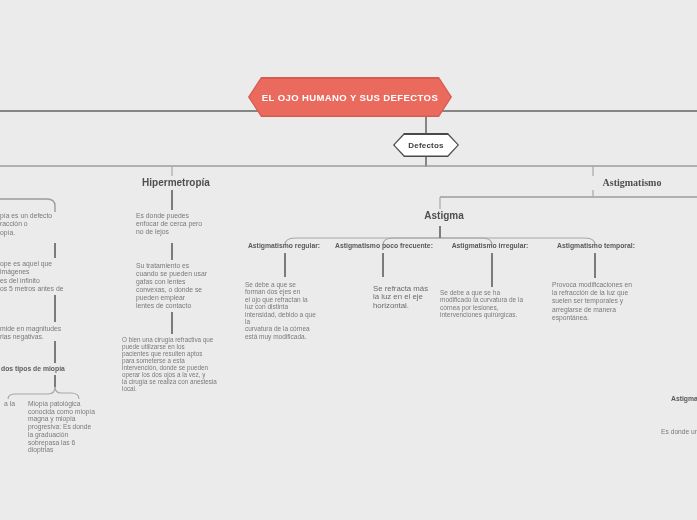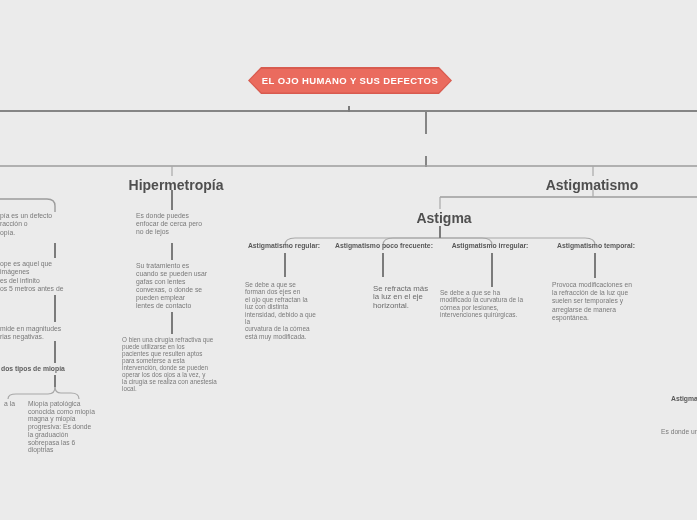--- a/index.html
+++ b/index.html
@@ -12,21 +12,21 @@
   .nowrap{white-space:nowrap;}
   
   .hex-outer{display:flex;align-items:center;justify-content:center;
     clip-path:polygon(13px 0,calc(100% - 13px) 0,100% 50%,calc(100% - 13px) 100%,13px 100%,0 50%);}
   .hex-inner{position:absolute;left:1.5px;top:1.5px;right:1.5px;bottom:1.5px;
     display:flex;align-items:center;justify-content:center;
     clip-path:polygon(12px 0,calc(100% - 12px) 0,100% 50%,calc(100% - 12px) 100%,12px 100%,0 50%);}
   .title-text{font-size:9.5px;font-weight:bold;color:#ffffff;letter-spacing:.4px;}
   .defectos-text{font-size:8px;font-weight:bold;color:#3d3d3d;letter-spacing:.2px;}
   
-  .lvl-label{font-size:14px;font-weight:bold;color:#4f4f4f;transform:translateX(-50%);white-space:nowrap;padding-left:8px;}
+  .lvl-label{font-size:10px;font-weight:bold;color:#4f4f4f;transform:translateX(-50%);white-space:nowrap;padding-left:8px;}
   .sub-label{font-size:6.8px;font-weight:bold;color:#585858;transform:translateX(-50%);white-space:nowrap;}
   
   .desc{font-size:6.8px;line-height:8.4px;color:#7a7a7a;}
   .desc-sm{font-size:6.3px;line-height:7px;color:#7a7a7a;}
   .desc-md{font-size:6.5px;line-height:7.4px;color:#7a7a7a;}
   .desc-lg{font-size:7.8px;line-height:8.4px;color:#6b6b6b;}
   .desc-t{font-size:6.7px;line-height:8.2px;color:#7a7a7a;}
   .desc-r{font-size:6.7px;line-height:7.7px;color:#7a7a7a;}
   svg{position:absolute;left:0;top:0;}
 </style>
@@ -72,26 +72,33 @@
       <path d="M55,341 V363"></path>
       <path d="M55,375 V387"></path>
       <path d="M440,226 V238"></path>
       <path d="M285,253 V277"></path>
       <path d="M383,253 V277"></path>
       <path d="M492,253 V287"></path>
       <path d="M595,253 V278"></path>
     </g>
   </svg>
 
-  <div class="abs hex-outer" style="left:248px;top:67px;width:204px;height:27px;background:#d85b4f;text-decoration:underline;">
+  <div class="abs hex-outer" style="left:248px;top:77px;width:204px;height:40px;background:#d85b4f;text-decoration:underline;">
     <div class="hex-inner" style="background:#ea6b5e;">
       <span class="title-text">EL OJO HUMANO Y SUS DEFECTOS</span>
     </div>
   </div>
 
+  <div class="abs hex-outer" style="left:393px;top:133px;width:66px;height:24px;background:#4a4a4a;
+       clip-path:polygon(11px 0,calc(100% - 11px) 0,100% 50%,calc(100% - 11px) 100%,11px 100%,0 50%);">
+    <div class="hex-inner" style="background:#ffffff;
+         clip-path:polygon(10px 0,calc(100% - 10px) 0,100% 50%,calc(100% - 10px) 100%,10px 100%,0 50%);">
+      <span class="defectos-text">Defectos</span>
+    </div>
+  </div>
 
   <div class="abs desc multiline" style="left:0;top:212px;">pía es un defecto
 racción o
 opía.</div>
   <div class="abs desc multiline" style="left:0;top:260px;">ope es aquel que
 imágenes
 es del infinito
 os 5 metros antes de</div>
   <div class="abs desc multiline" style="left:0;top:325px;">mide en magnitudes
 rias negativas.</div>
@@ -117,21 +124,21 @@
 lentes de contacto</div>
   <div class="abs desc-sm multiline" style="left:122px;top:336px;">O bien una cirugía refractiva  que
 puede utilizarse en los
 pacientes que resulten aptos
 para someterse a esta
 intervención, donde se pueden
 operar los dos ojos a la vez, y
 la cirugía se realiza con anestesia
 local.</div>
 
-  <div class="abs lvl-label" style="left:588px;top:177px;">Astigmatismo</div>
+  <div class="abs lvl-label" style="left:628px;top:177px;font-family:Liberation Serif, serif;">Astigmatismo</div>
   <div class="abs lvl-label" style="left:440px;top:210px;">Astigma</div>
 
   <div class="abs sub-label" style="left:284px;top:242px;">Astigmatismo regular:</div>
   <div class="abs sub-label" style="left:384px;top:242px;">Astigmatismo poco frecuente:</div>
   <div class="abs sub-label" style="left:490px;top:242px;">Astigmatismo irregular:</div>
   <div class="abs sub-label" style="left:596px;top:242px;">Astigmatismo temporal:</div>
 
   <div class="abs desc-md multiline" style="left:245px;top:281px;">Se debe a que se
 forman dos ejes en
 el ojo que refractan la

